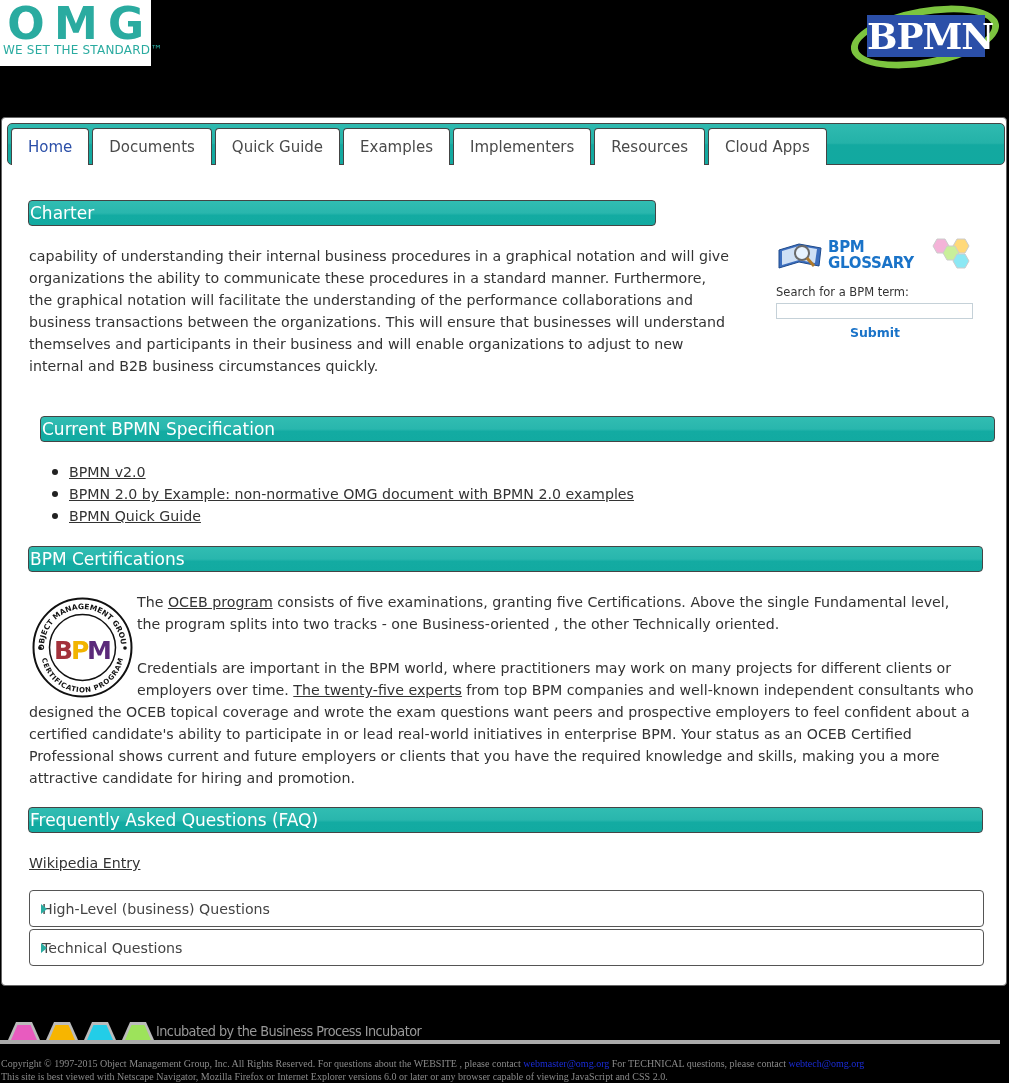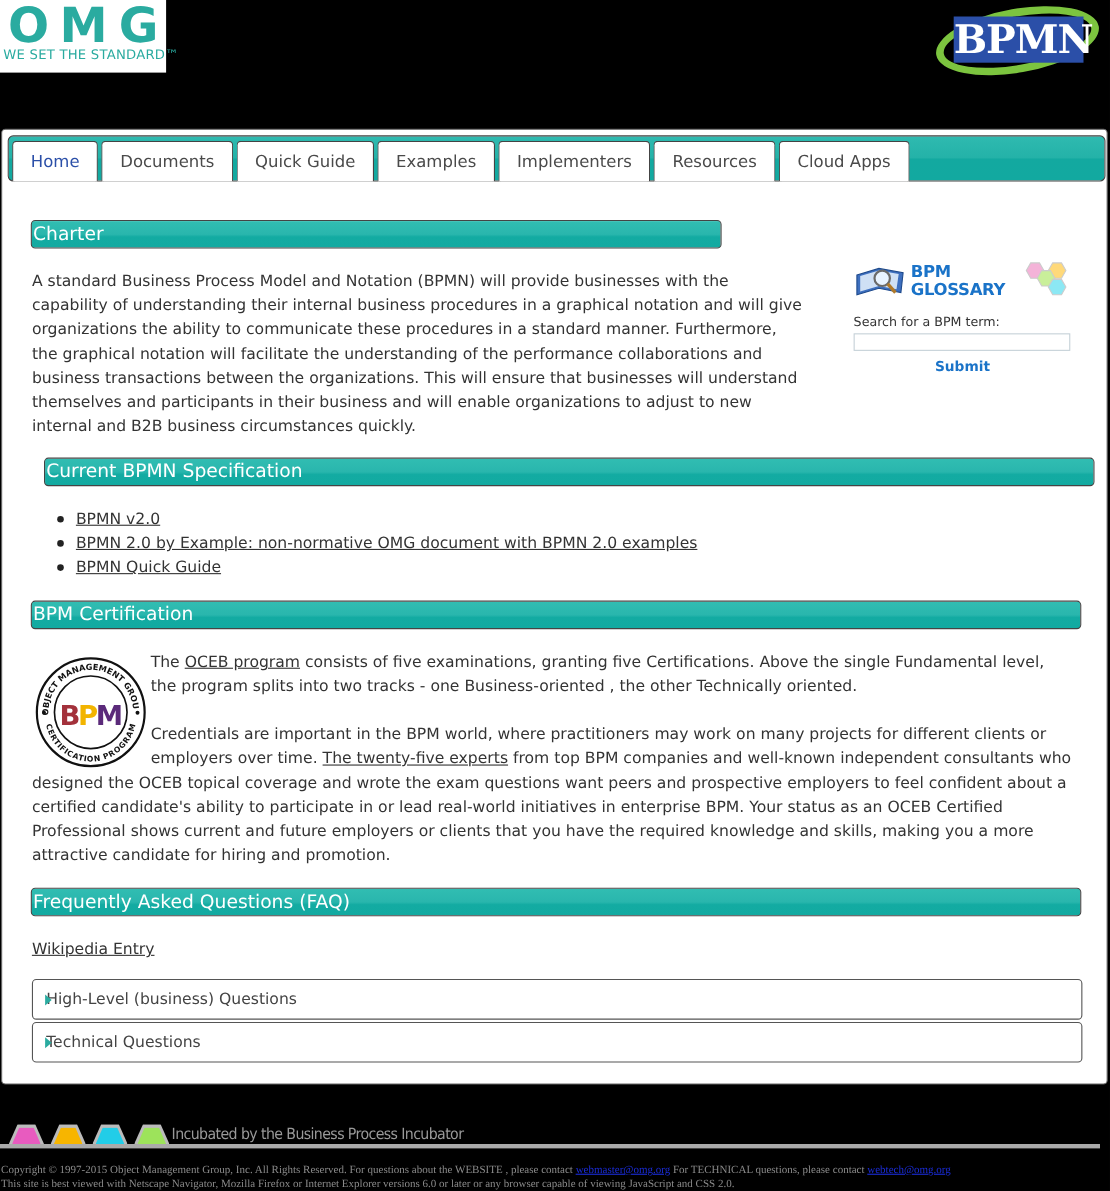--- a/index.html
+++ b/index.html
@@ -50,21 +50,21 @@
     font-size: 14.2px; line-height: 36px; padding-left: 12px; color: #444; font-weight: 500; cursor: pointer; }
   .acc-arrow { position: absolute; left: 11px; top: 13px; width: 0; height: 0; border-top: 5px solid transparent; border-bottom: 5px solid transparent; border-left: 6px solid #2aaba0; }
 
   
   .incubator { position: absolute; left: 8px; top: 1022px; display: flex; gap: 6px; }
   .hexbtn { width: 32px; height: 18px; clip-path: polygon(25% 0, 75% 0, 100% 100%, 0 100%); background: #bbb; position: relative; }
   .hexbtn i { position: absolute; left: 3px; top: 3px; right: 3px; bottom: 0; clip-path: polygon(25% 0, 75% 0, 100% 100%, 0 100%); }
   .incub-text { position: absolute; left: 156px; top: 1023px; font-size: 14px; color: #999; letter-spacing: -0.6px; white-space: nowrap; transform: scaleX(0.92); transform-origin: left; }
   .footline { position: absolute; left: 0; top: 1040px; width: 1000px; height: 4px; background: #aaa; }
   .copyright { position: absolute; left: 1px; top: 1057px; font-family: "Liberation Serif", serif; font-size: 10px; line-height: 13px; color: #8a8a8a; white-space: nowrap; }
-  .copyright a { color: #1a2cd8; text-decoration: underline; }
+  .copyright a { color: #1a2cd8; }
 </style>
 </head>
 <body>
 
 <div class="omg-logo">
   <div class="omg-letters">
     <span class="omg-letter">O</span>
     <span class="omg-letter">M</span>
     <span class="omg-letter">G</span>
   </div>
@@ -85,21 +85,20 @@
       <div class="tab">Quick Guide</div>
       <div class="tab">Examples</div>
       <div class="tab">Implementers</div>
       <div class="tab">Resources</div>
       <div class="tab">Cloud Apps</div>
     </div>
   </div>
 
   <div class="section-head" style="left:26px; top:82px; width:628px;">Charter</div>
   <div class="para" style="left:27px; top:127px; width:710px;">
-    <div>A standard Business Process Model and Notation (BPMN) will provide businesses with the</div>
     <div>capability of understanding their internal business procedures in a graphical notation and will give</div>
     <div>organizations the ability to communicate these procedures in a standard manner. Furthermore,</div>
     <div>the graphical notation will facilitate the understanding of the performance collaborations and</div>
     <div>business transactions between the organizations. This will ensure that businesses will understand</div>
     <div>themselves and participants in their business and will enable organizations to adjust to new</div>
     <div>internal and B2B business circumstances quickly.</div>
   </div>
 
   <div class="glossary">
     <svg class="gl-book" viewBox="0 0 46 30">
@@ -123,21 +122,21 @@
     <div class="gl-submit">Submit</div>
   </div>
 
   <div class="section-head" style="left:26px; top:298px; width:955px;margin-left:12px;">Current BPMN Specification</div>
   <ul class="spec">
     <li><span class="link">BPMN v2.0</span></li>
     <li><span class="link">BPMN 2.0 by Example: non-normative OMG document with BPMN 2.0 examples</span></li>
     <li><span class="link">BPMN Quick Guide</span></li>
   </ul>
 
-  <div class="section-head" style="left:26px; top:428px; width:955px;">BPM Certification</div>
+  <div class="section-head" style="left:26px; top:428px; width:955px;">BPM Certifications</div>
 
   <svg class="cert-badge" viewBox="0 0 103 103">
     <circle cx="51.5" cy="51.5" r="49" fill="#fff" stroke="#111" stroke-width="2"></circle>
     <circle cx="51.5" cy="51.5" r="33" fill="#fff" stroke="#111" stroke-width="1.5"></circle>
     <defs>
       <path id="arcTop" d="M 13 51.5 A 38.5 38.5 0 0 1 90 51.5"></path>
       <path id="arcBot" d="M 15 55 A 36.5 36.5 0 0 0 88 55"></path>
     </defs>
     <text font-size="7.5" font-weight="bold" fill="#111" font-family="DejaVu Sans, sans-serif"><textPath href="#arcTop" startOffset="50%" text-anchor="middle">OBJECT MANAGEMENT GROUP</textPath></text>
     <text font-size="7" font-weight="bold" fill="#111" font-family="DejaVu Sans, sans-serif"><textPath href="#arcBot" startOffset="50%" text-anchor="middle" dominant-baseline="hanging">CERTIFICATION PROGRAM</textPath></text>

